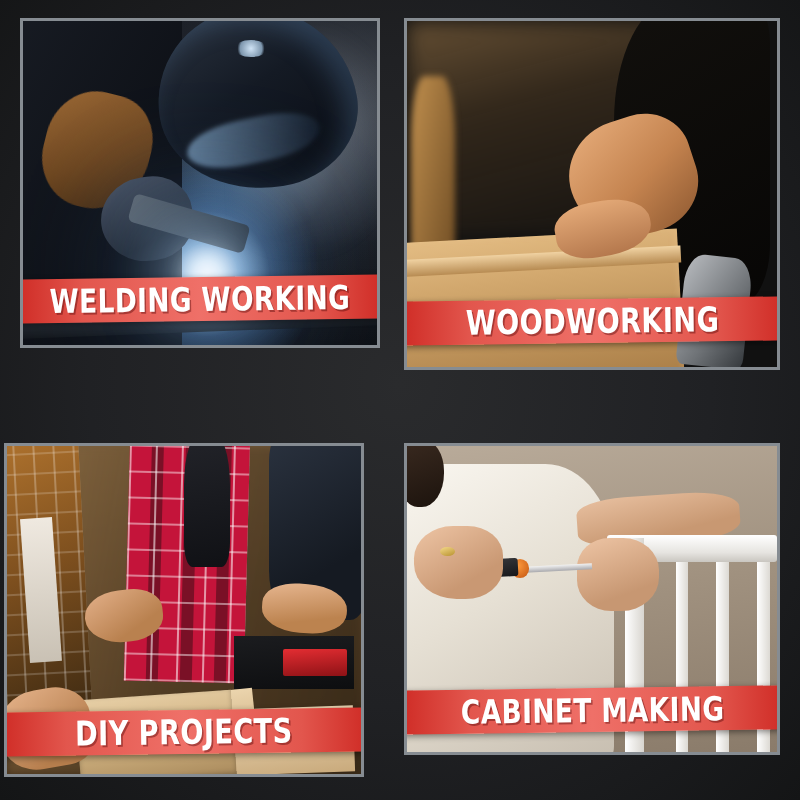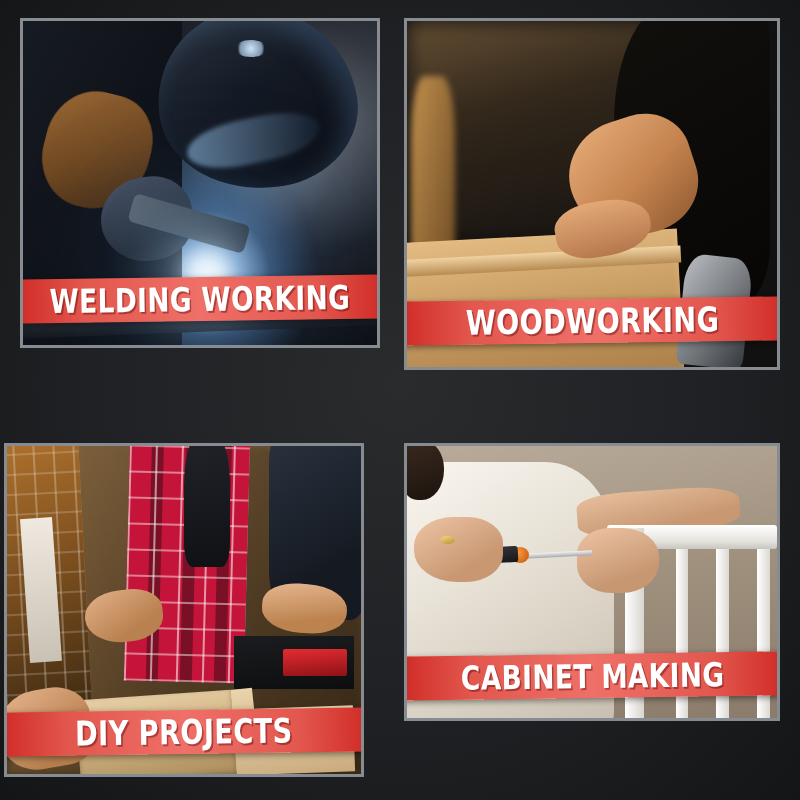--- a/index.html
+++ b/index.html
@@ -35,21 +35,21 @@
   .panel {
     position: absolute;
     border: 3px solid #868c92;
     box-sizing: border-box;
     overflow: hidden;
     background: #111;
   }
   .panel.tl { left: 20px;  top: 18px;  width: 360px; height: 330px; }
   .panel.tr { left: 404px; top: 18px;  width: 376px; height: 352px; text-decoration: underline; }
   .panel.bl { left: 4px;  top: 443px; width: 360px; height: 334px; }
-  .panel.br { left: 404px; top: 443px; width: 376px; height: 278px; }
+  .panel.br { left: 404px; top: 443px; width: 376px; height: 312px; }
 
   .photo {
     position: absolute;
     inset: 0;
     overflow: hidden;
   }
 
   
   .ph-weld {
     background:

